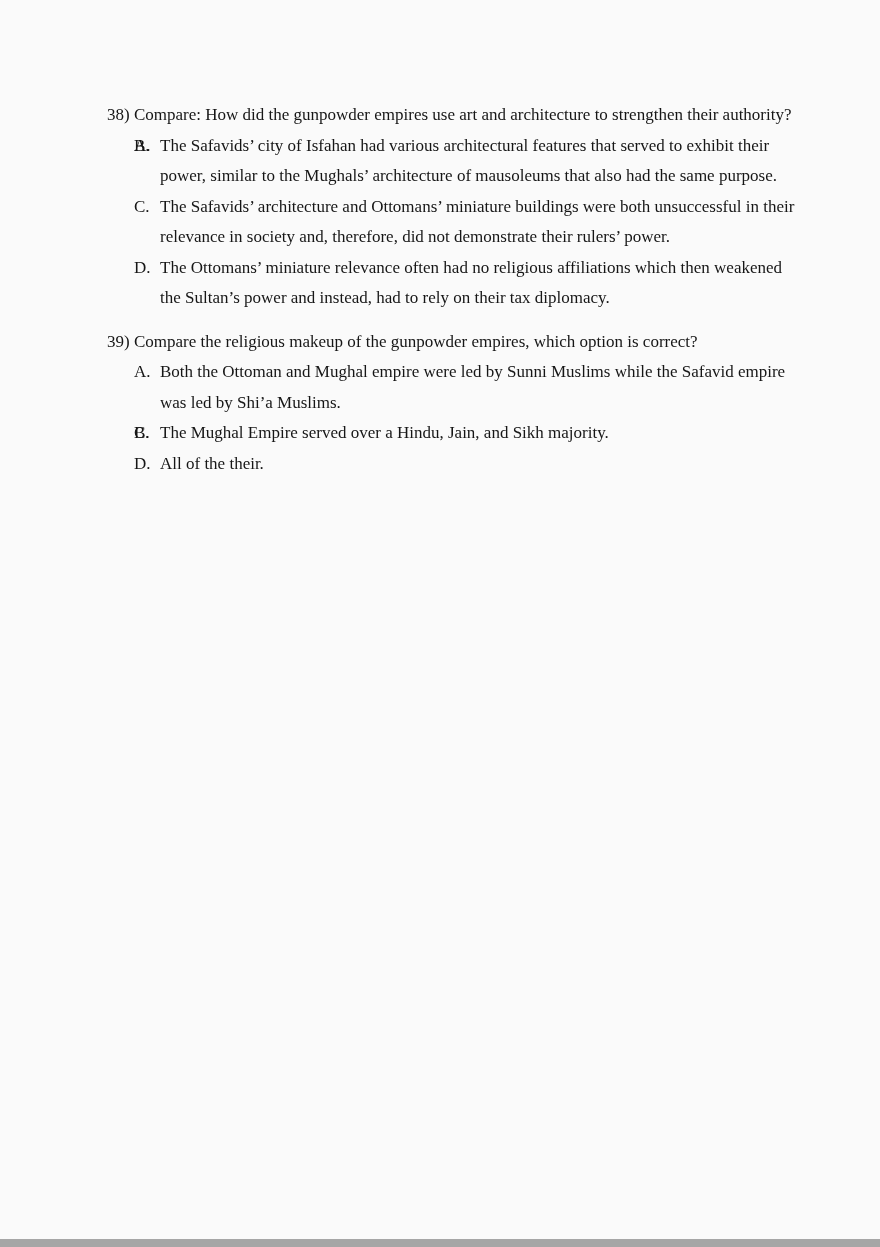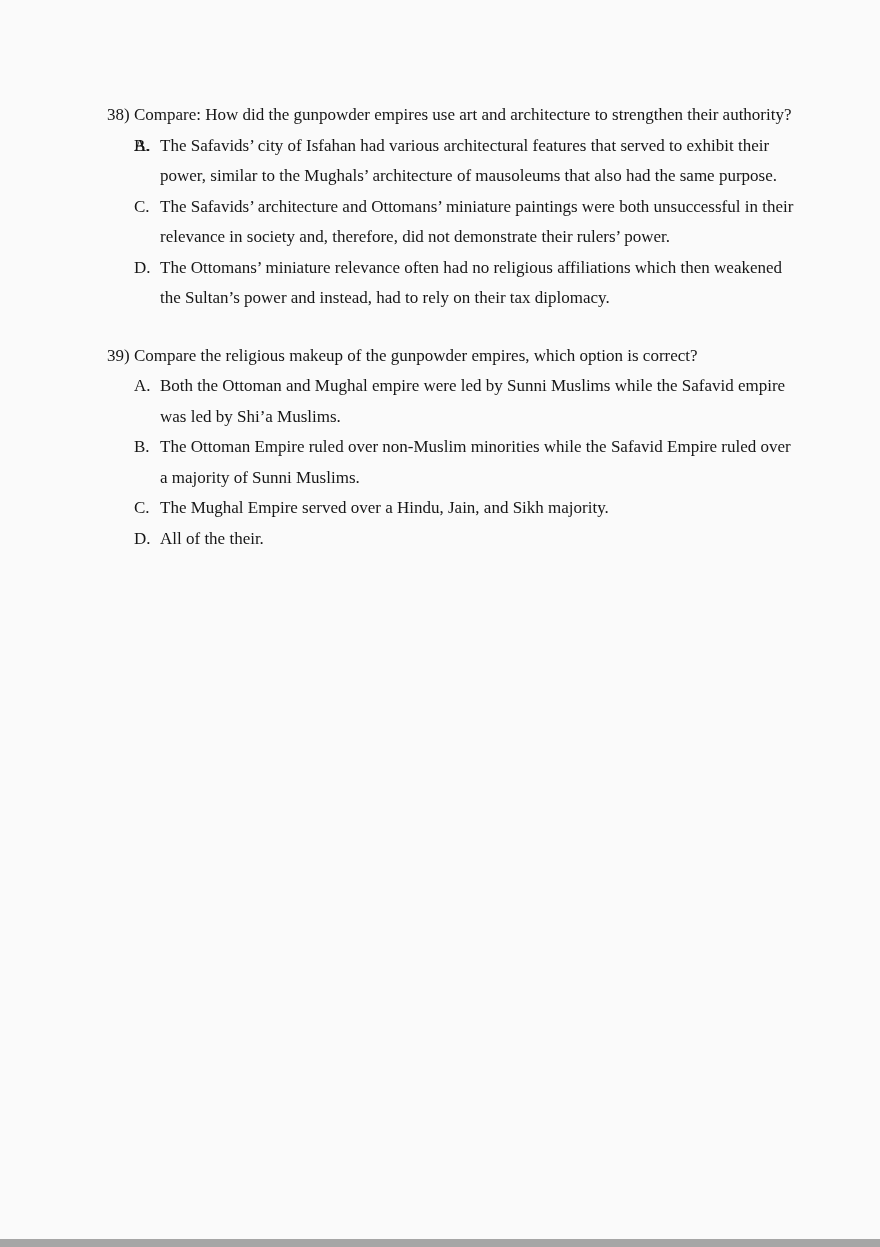--- a/index.html
+++ b/index.html
@@ -22,21 +22,21 @@
     color: var(--text-color);
   }
   .page {
     width: 880px;
     height: 1239px;
     padding: 100px 83px 0 107px;
     font-size: 17px;
     line-height: 30.5px;
   }
   .question { margin: 0; }
-  .question.q-gap { margin-top: 27px; }
+  .question.q-gap { margin-top: 13px; }
   .prompt { margin: 0; }
   ol.options {
     list-style: none;
     margin: 0;
     padding: 0;
   }
   li.option {
     position: relative;
     padding-left: 53px;
   }
@@ -64,39 +64,38 @@
     <ol class="options">
       <li class="option">
         <span class="option-letter">A.</span>
       </li>
       <li class="option">
         <span class="option-letter">B.</span>
         <span class="option-text">The Safavids’ city of Isfahan had various architectural features that served to exhibit their power, similar to the Mughals’ architecture of mausoleums that also had the same purpose.</span>
       </li>
       <li class="option">
         <span class="option-letter">C.</span>
-        <span class="option-text">The Safavids’ architecture and Ottomans’ miniature paintings were both unsuccessful in their relevance in society and, therefore, did not demonstrate their rulers’ power.</span>
+        <span class="option-text">The Safavids’ architecture and Ottomans’ miniature buildings were both unsuccessful in their relevance in society and, therefore, did not demonstrate their rulers’ power.</span>
       </li>
       <li class="option">
         <span class="option-letter">D.</span>
         <span class="option-text">The Ottomans’ miniature relevance often had no religious affiliations which then weakened the Sultan’s power and instead, had to rely on their tax diplomacy.</span>
       </li>
     </ol>
   </section>
 
   <section class="question q-gap">
     <p class="prompt">39) Compare the religious makeup of the gunpowder empires, which option is correct?</p>
     <ol class="options">
       <li class="option">
         <span class="option-letter">A.</span>
         <span class="option-text">Both the Ottoman and Mughal empire were led by Sunni Muslims while the Safavid empire was led by Shi’a Muslims.</span>
       </li>
       <li class="option">
         <span class="option-letter">B.</span>
-        <span class="option-text">The Ottoman Empire ruled over non-Muslim minorities while the Safavid Empire ruled over a majority of Sunni Muslims.</span>
       </li>
       <li class="option">
         <span class="option-letter">C.</span>
         <span class="option-text">The Mughal Empire served over a Hindu, Jain, and Sikh majority.</span>
       </li>
       <li class="option">
         <span class="option-letter">D.</span>
         <span class="option-text">All of the their.</span>
       </li>
     </ol>

